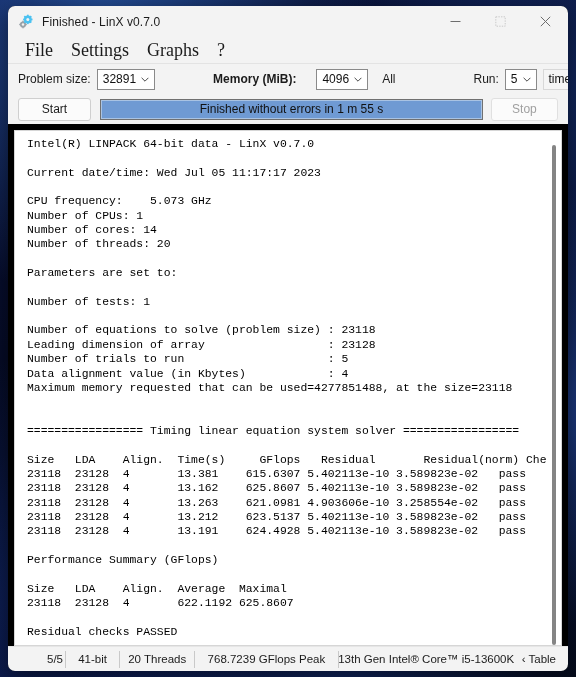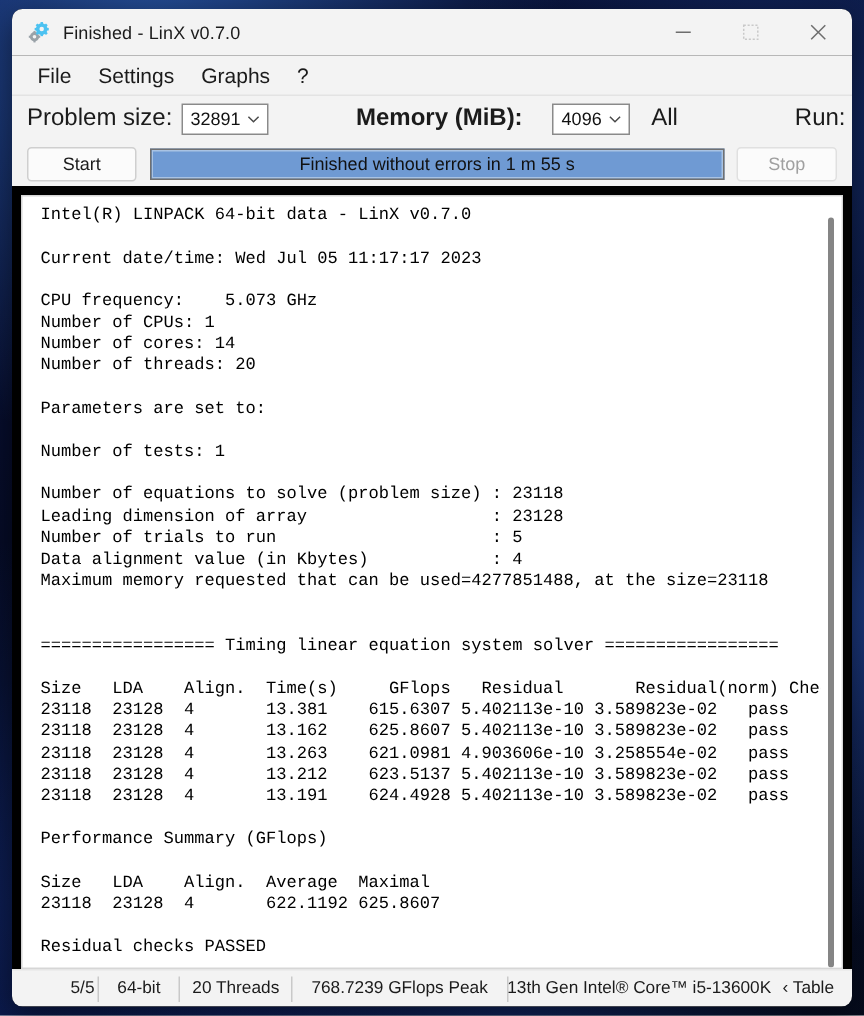--- a/index.html
+++ b/index.html
@@ -79,24 +79,25 @@
   .menubar {
     height: 26px;
     flex: 0 0 26px;
     background: #f3f3f3;
     display: flex;
     align-items: center;
     padding-left: 8px;
     border-bottom: 1px solid #e3e3e3;
   }
   .menuitem {
-    font-size: 14px;
+    font-size: 18px;
     color: #1b1b1b;
     padding: 3px 9px;
     white-space: nowrap;
+    font-family: Liberation Serif, serif;
   }
 
   
   .toolbar {
     flex: 0 0 auto;
     background: #f3f3f3;
     padding: 0;
   }
   .row1 {
     height: 30px;
@@ -106,21 +107,21 @@
     position: relative;
   }
   .row2 {
     height: 30px;
     display: flex;
     align-items: center;
     padding: 0 10px;
     position: relative;
   }
   .lbl {
-    font-size: 16px;
+    font-size: 12px;
     color: #1b1b1b;
     white-space: nowrap;
   }
 
   
   .combo {
     height: 21px;
     border: 1px solid #8a8a8a;
     background: #ffffff;
     display: inline-flex;
@@ -401,21 +402,21 @@
 Residual checks PASSED
 
 End of tests</div>
     <div class="scrollbar">
       <div class="scroll-thumb"></div>
     </div>
   </div>
 
   <div class="statusbar">
     <div class="sb-cell" style="width:58px;padding-left:45px;">5/5</div>
-    <div class="sb-cell" style="width:62px;">64-bit</div>
+    <div class="sb-cell" style="width:62px;">41-bit</div>
     <div class="sb-cell" style="width:80px;">20 Threads</div>
     <div class="sb-cell" style="width:170px;">768.7239 GFlops Peak</div>
     <div class="sb-cell last" style="width:175px;">13th Gen Intel® Core™ i5-13600K</div>
     <div class="sb-table">
       <span>‹</span>
       <span>Table</span>
     </div>
   </div>
 
 </div>

